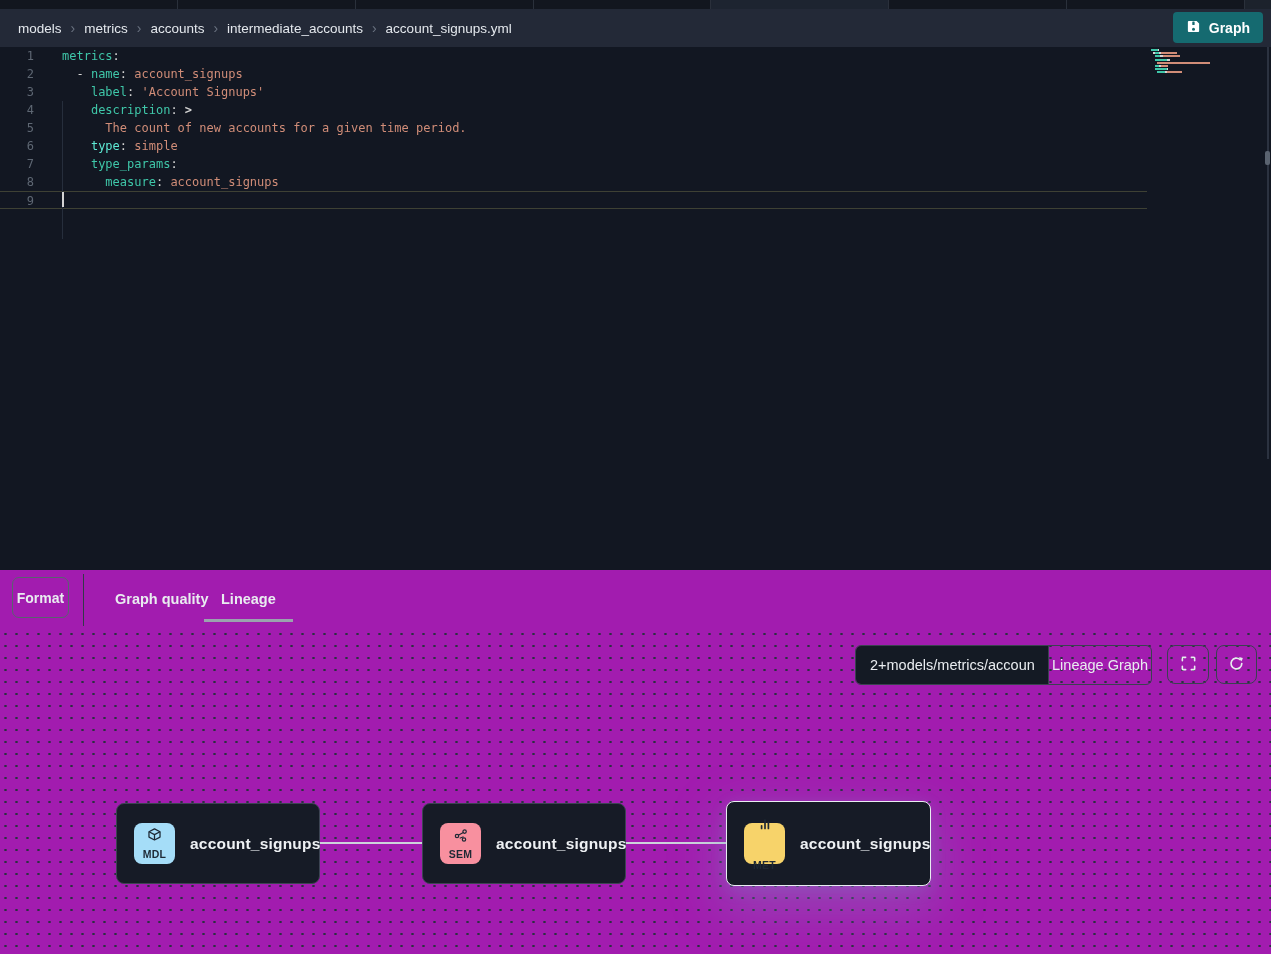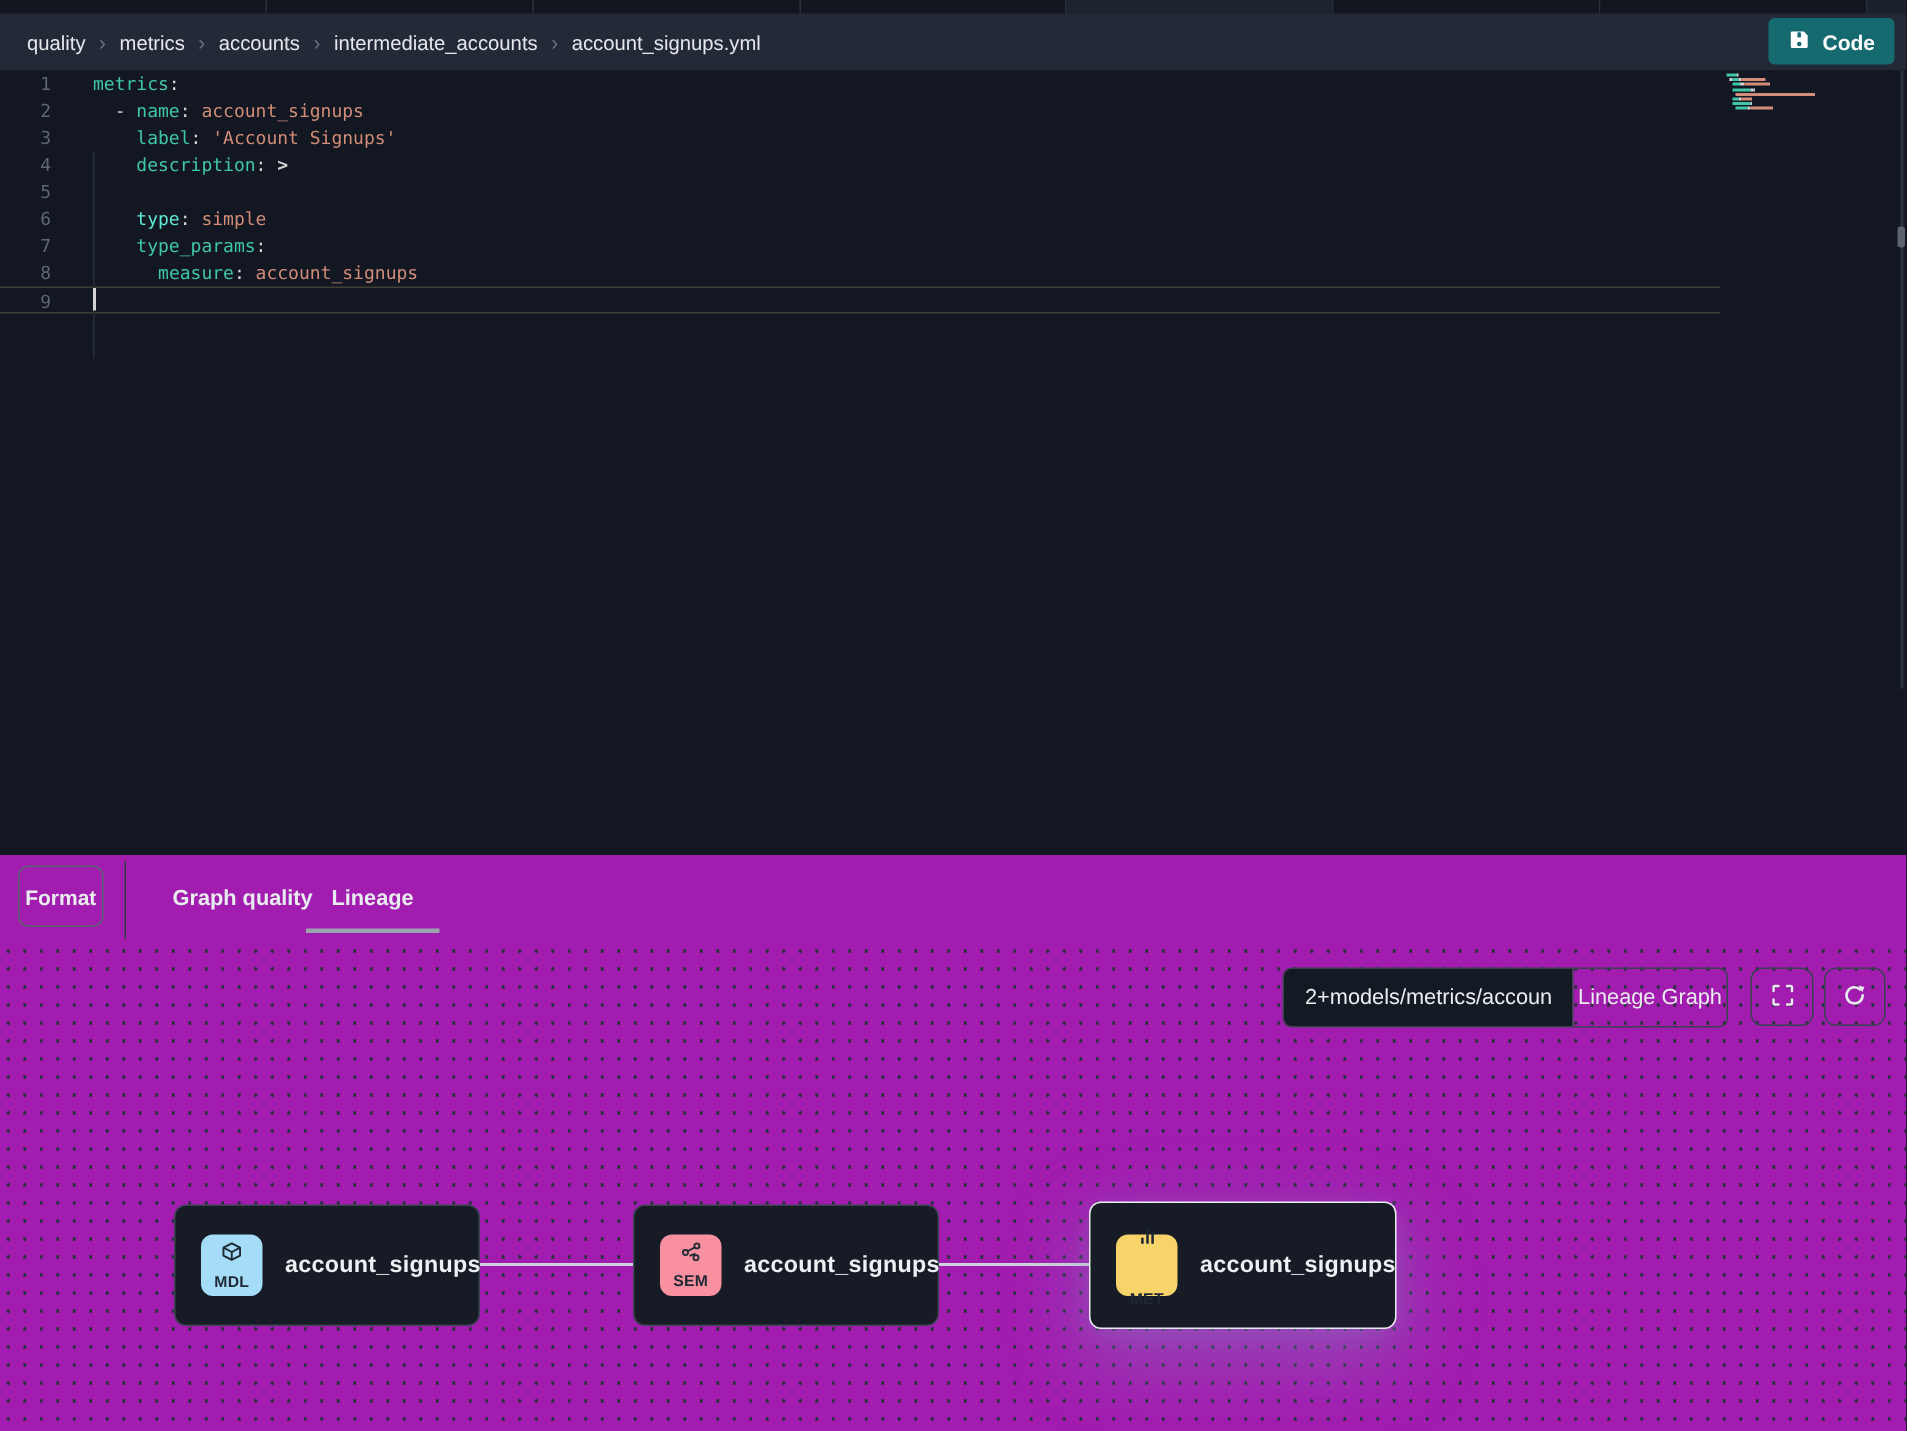--- a/index.html
+++ b/index.html
@@ -92,49 +92,49 @@
     <div class="seg"></div>
     <div class="seg"></div>
     <div class="seg active"></div>
     <div class="seg"></div>
     <div class="seg"></div>
     <div class="seg last"></div>
   </div>
 
   <div class="breadcrumb-bar">
     <nav class="breadcrumb" id="breadcrumb">
-        <span class="crumb">quality</span>
+        <span class="crumb">models</span>
         <span class="crumb-sep">›</span>
         <span class="crumb">metrics</span>
         <span class="crumb-sep">›</span>
         <span class="crumb">accounts</span>
         <span class="crumb-sep">›</span>
         <span class="crumb">intermediate_accounts</span>
         <span class="crumb-sep">›</span>
         <span class="crumb">account_signups.yml</span>
       </nav>
     <button class="save-btn">
       <span>
         <svg width="15" height="15" viewBox="0 0 16 16">
           <path d="M3 2.2h8.3l2.7 2.7v8a1 1 0 0 1-1 1H3a1 1 0 0 1-1-1V3.2a1 1 0 0 1 1-1z" fill="#ffffff"></path>
           <rect x="6.7" y="2.6" width="2.5" height="3.8" rx="0.6" fill="#156a70"></rect>
           <circle cx="8" cy="11" r="1.6" fill="#156a70"></circle>
         </svg>
       </span>
-      <span>Code</span>
+      <span>Graph</span>
     </button>
   </div>
 
   <div class="editor">
     <div id="code-lines">
         <div class="code-line"><span class="ln">1</span><span class="code-text"><span class="tok-key" style="color: rgb(63, 199, 169);">metrics</span><span class="tok-punc" style="color: rgb(212, 212, 212);">:</span></span></div>
         <div class="code-line"><span class="ln">2</span><span class="code-text"><span class="tok-ws">  </span><span class="tok-punc" style="color: rgb(212, 212, 212);">- </span><span class="tok-key" style="color: rgb(63, 199, 169);">name</span><span class="tok-punc" style="color: rgb(212, 212, 212);">: </span><span class="tok-val" style="color: rgb(209, 141, 120);">account_signups</span></span></div>
         <div class="code-line"><span class="ln">3</span><span class="code-text"><span class="tok-ws">    </span><span class="tok-key" style="color: rgb(63, 199, 169);">label</span><span class="tok-punc" style="color: rgb(212, 212, 212);">: </span><span class="tok-val" style="color: rgb(209, 141, 120);">'Account Signups'</span></span></div>
         <div class="code-line"><span class="ln">4</span><span class="code-text"><span class="tok-ws">    </span><span class="tok-key" style="color: rgb(63, 199, 169);">description</span><span class="tok-punc" style="color: rgb(212, 212, 212);">: </span><span class="tok-op" style="color: rgb(212, 212, 212);">&gt;</span></span></div>
-        <div class="code-line"><span class="ln">5</span><span class="code-text"><span class="tok-ws">      </span></span></div>
+        <div class="code-line"><span class="ln">5</span><span class="code-text"><span class="tok-ws">      </span><span class="tok-val" style="color: rgb(209, 141, 120);">The count of new accounts for a given time period.</span></span></div>
         <div class="code-line"><span class="ln">6</span><span class="code-text"><span class="tok-ws">    </span><span class="tok-key" style="color: #5eead4;">type</span><span class="tok-punc" style="color: rgb(212, 212, 212);">: </span><span class="tok-val" style="color: rgb(209, 141, 120);">simple</span></span></div>
         <div class="code-line"><span class="ln">7</span><span class="code-text"><span class="tok-ws">    </span><span class="tok-key" style="color: rgb(63, 199, 169);">type_params</span><span class="tok-punc" style="color: rgb(212, 212, 212);">:</span></span></div>
         <div class="code-line"><span class="ln">8</span><span class="code-text"><span class="tok-ws">      </span><span class="tok-key" style="color: rgb(63, 199, 169);">measure</span><span class="tok-punc" style="color: rgb(212, 212, 212);">: </span><span class="tok-val" style="color: rgb(209, 141, 120);">account_signups</span></span></div>
         <div class="code-line current"><span class="ln">9</span><span class="code-text"></span></div>
       </div>
     <div class="indent-guide"></div>
     <div class="cursor"></div>
     <div class="minimap" id="minimap">
         <div class="mm-row">
           <span class="mm-seg" style="width: 7.35px; background: rgb(63, 199, 169);"></span>

